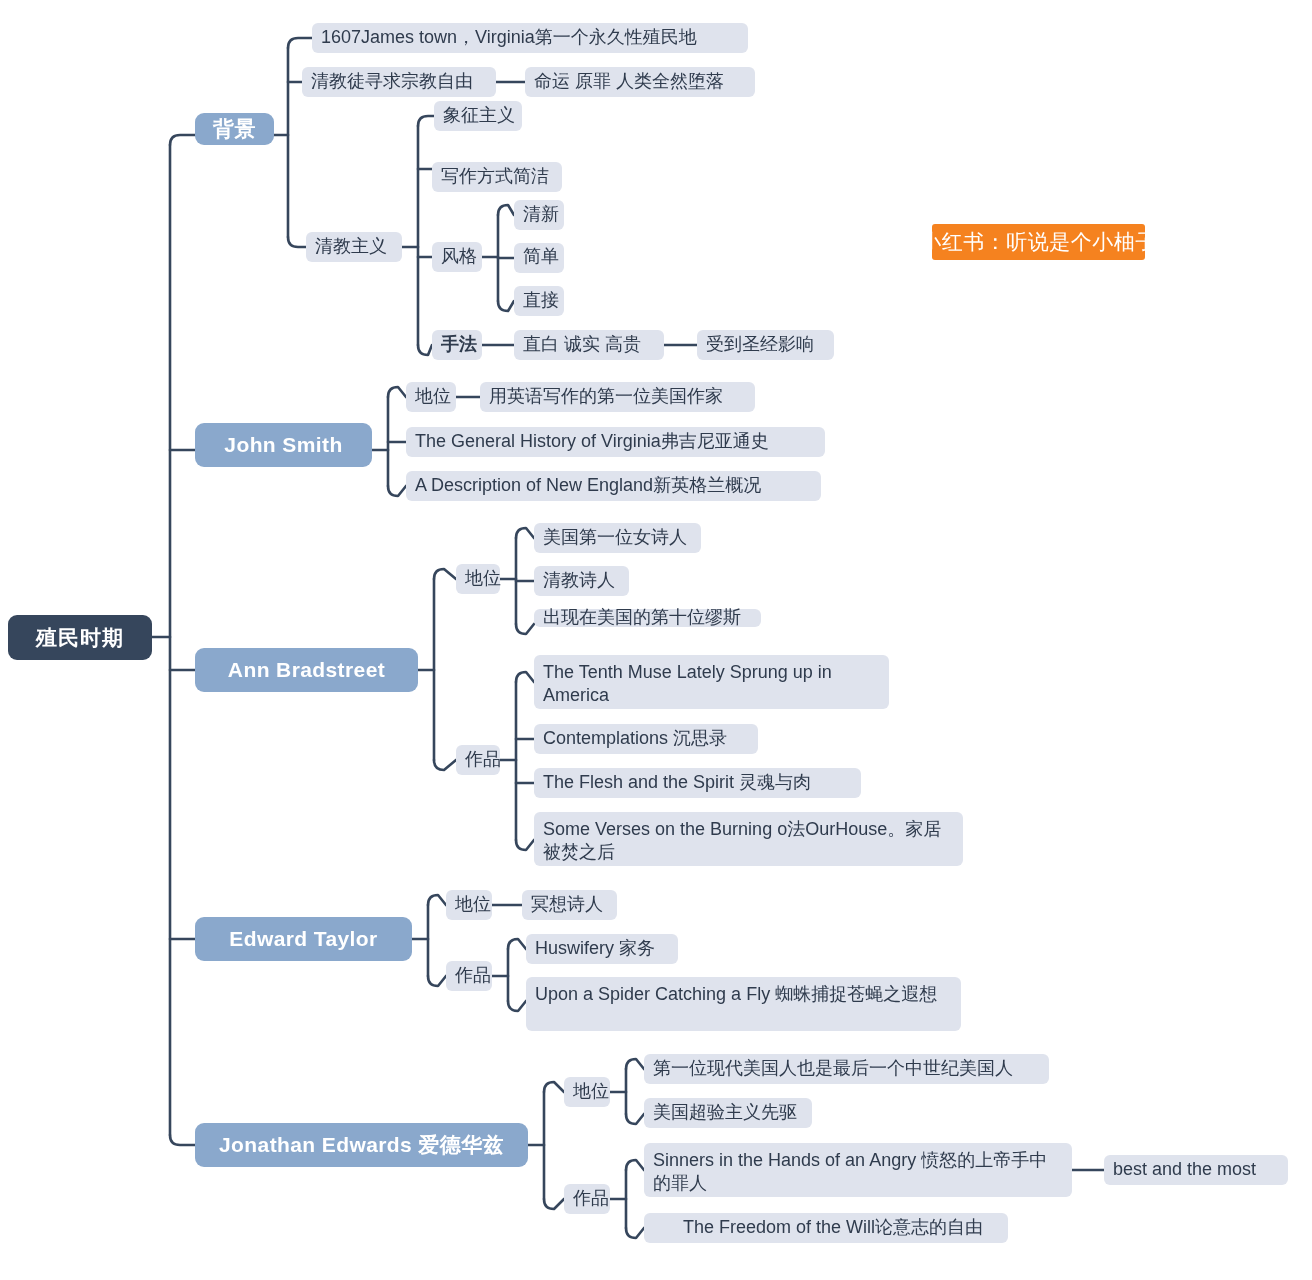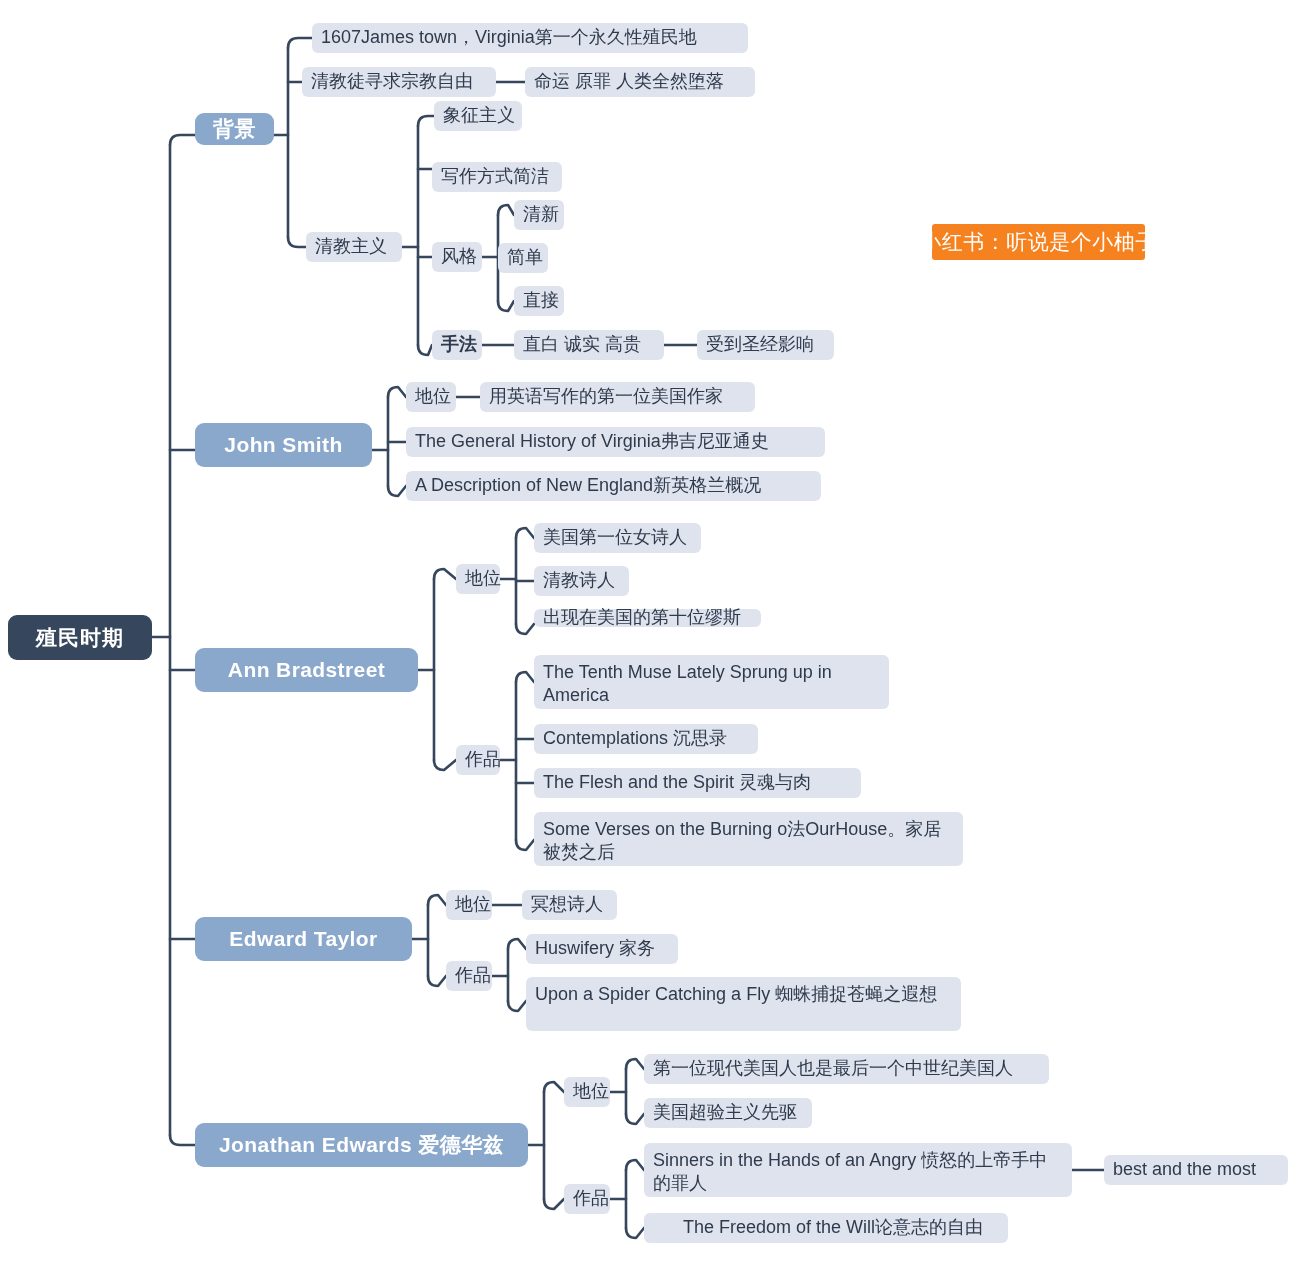--- a/index.html
+++ b/index.html
@@ -219,21 +219,21 @@
   <div class="node n-pill" style="left:432px; top:154px; width:130px; height:30px;margin-top:8px;">
     <span>写作方式简洁</span>
   </div>
 
   <div class="node n-pill" style="left:432px; top:242px; width:50px; height:30px;">
     <span>风格</span>
   </div>
   <div class="node n-pill" style="left:514px; top:200px; width:50px; height:30px;">
     <span>清新</span>
   </div>
-  <div class="node n-pill" style="left:498px; top:243px; width:50px; height:30px;">
+  <div class="node n-pill" style="left:514px; top:243px; width:50px; height:30px;font-family:Liberation Mono, monospace;">
     <span>简单</span>
   </div>
   <div class="node n-pill" style="left:514px; top:286px; width:50px; height:30px;">
     <span>直接</span>
   </div>
 
   <div class="node n-pill" style="left:432px; top:330px; width:50px; height:30px;font-weight:bold;">
     <span>手法</span>
   </div>
   <div class="node n-pill" style="left:514px; top:330px; width:150px; height:30px;">

